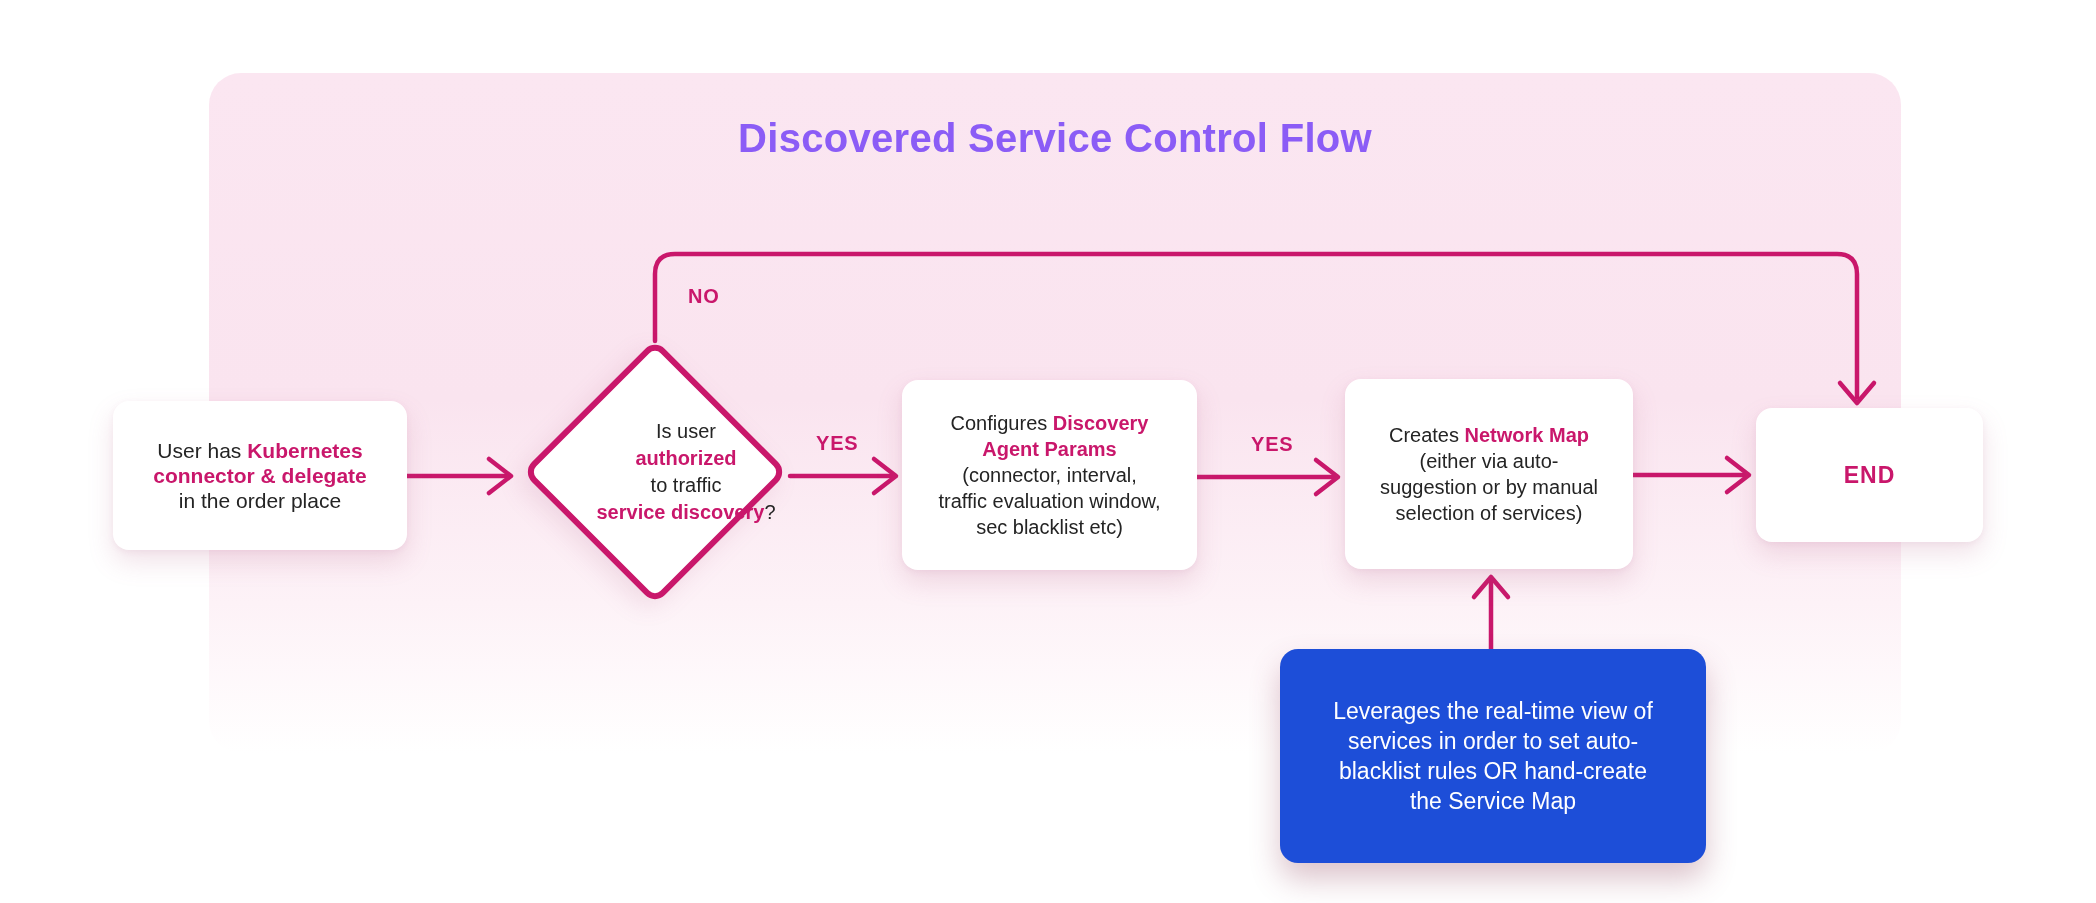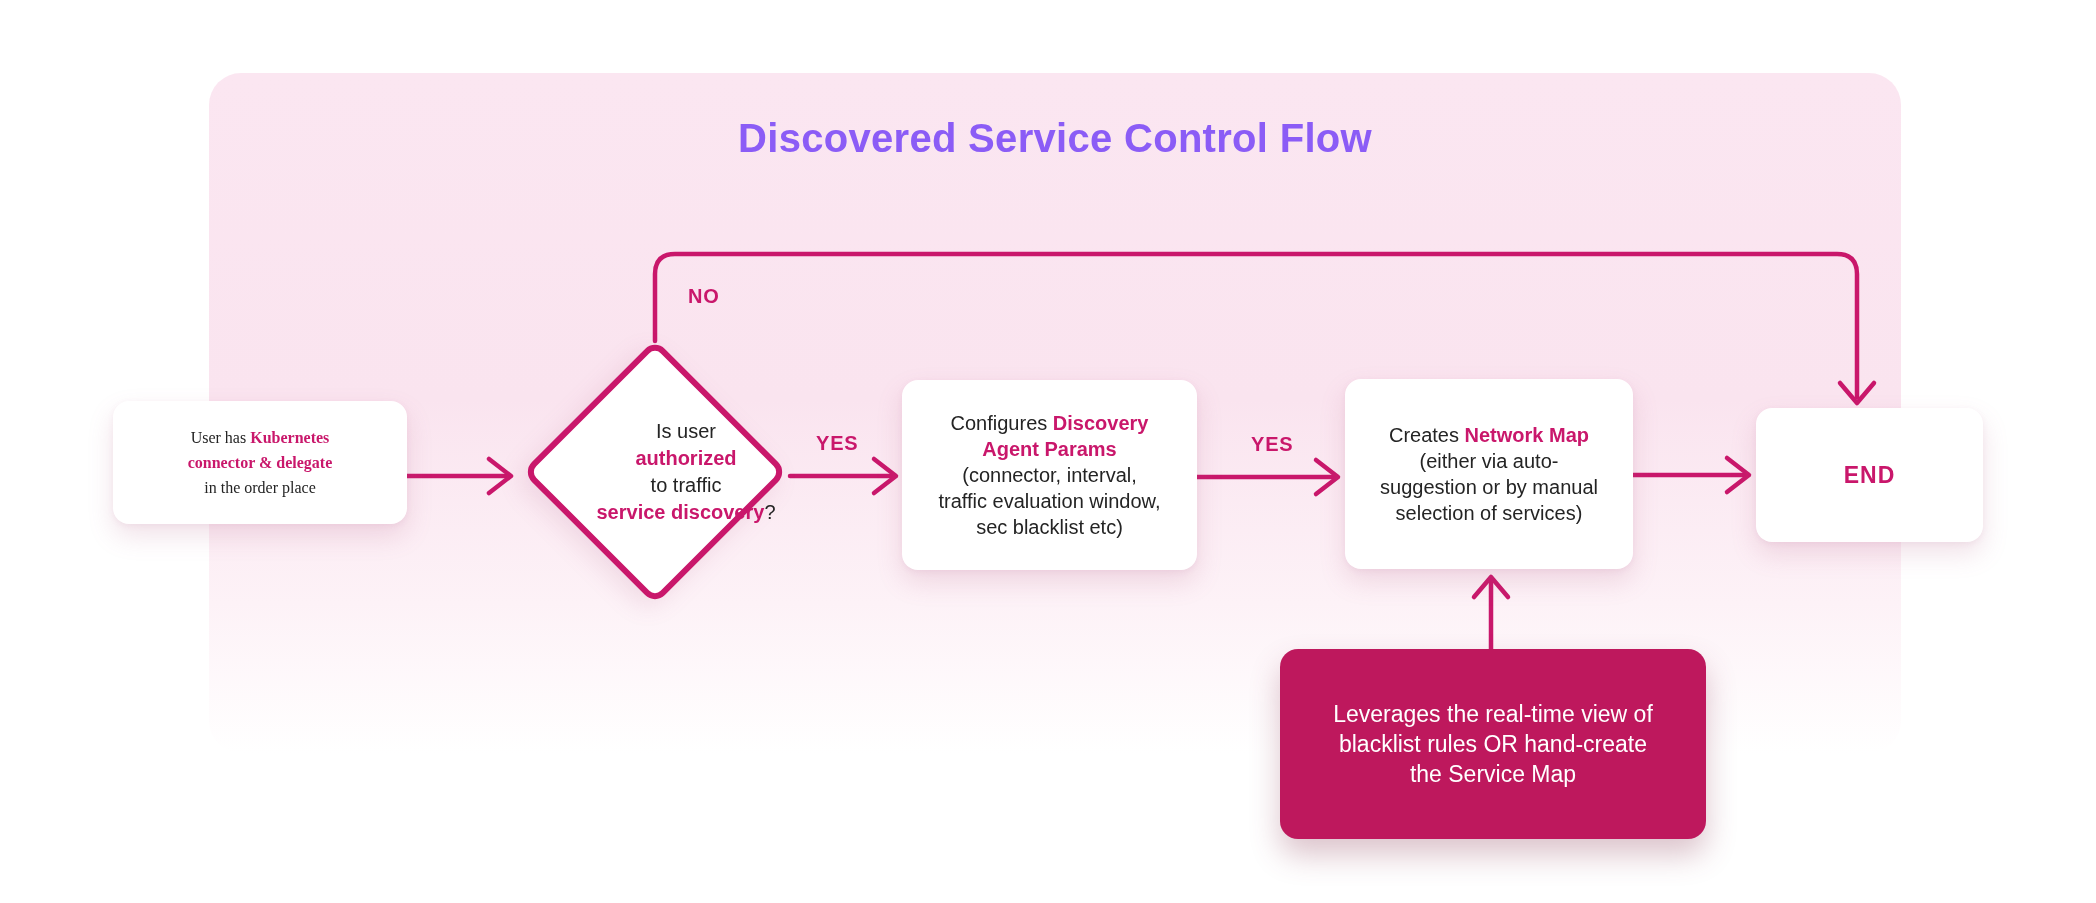--- a/index.html
+++ b/index.html
@@ -62,21 +62,21 @@
     position: absolute;
     background: #ffffff;
     border-radius: 16px;
     box-shadow: 0 12px 26px rgba(175, 95, 135, 0.18), 0 2px 6px rgba(175, 95, 135, 0.08);
     display: flex;
     align-items: center;
     justify-content: center;
     text-align: center;
     color: #242424;
   }
-  .node-start     { left: 113px;  top: 401px; width: 294px; height: 123px; font-size: 16px; font-family: Liberation Serif, serif; }
+  .node-start     { left: 113px;  top: 401px; width: 294px; height: 149px; font-size: 21px; }
   .node-configure { left: 902px;  top: 380px; width: 295px; height: 190px; font-size: 20px; }
   .node-create    { left: 1345px; top: 379px; width: 288px; height: 190px; font-size: 20px; }
   .node-end       { left: 1756px; top: 408px; width: 227px; height: 134px; }
 
   .tline { line-height: 26px; white-space: nowrap; }
   .node-start .tline { line-height: 25px; }
   .seg-d { color: #242424; font-weight: 500; }
   .seg-a { color: #C9176B; font-weight: 700; }
 
   .diamond-shape {
@@ -101,22 +101,22 @@
   .end-label {
     font-size: 23px;
     font-weight: 800;
     letter-spacing: 1px;
     color: #C9176B;
   }
 
   .node-note {
     position: absolute;
     left: 1280px; top: 649px;
-    width: 426px; height: 190px;
-    background: #be185d;
+    width: 426px; height: 214px;
+    background: #1d4ed8;
     border-radius: 18px;
     box-shadow: 0 16px 30px rgba(140, 60, 85, 0.30);
     display: flex;
     flex-direction: column;
     align-items: center;
     justify-content: center;
     text-align: center;
     color: #ffffff;
     font-size: 23px;
   }
@@ -222,17 +222,18 @@
       </div>
     </div>
   </div>
 
   <div class="node node-end">
     <span class="end-label">END</span>
   </div>
 
   <div class="node-note">
     <div class="tline">Leverages the real-time view of</div>
+    <div class="tline">services in order to set auto-</div>
     <div class="tline">blacklist rules OR hand-create</div>
     <div class="tline">the Service Map</div>
   </div>
 
 </div>
 
 </body></html>

